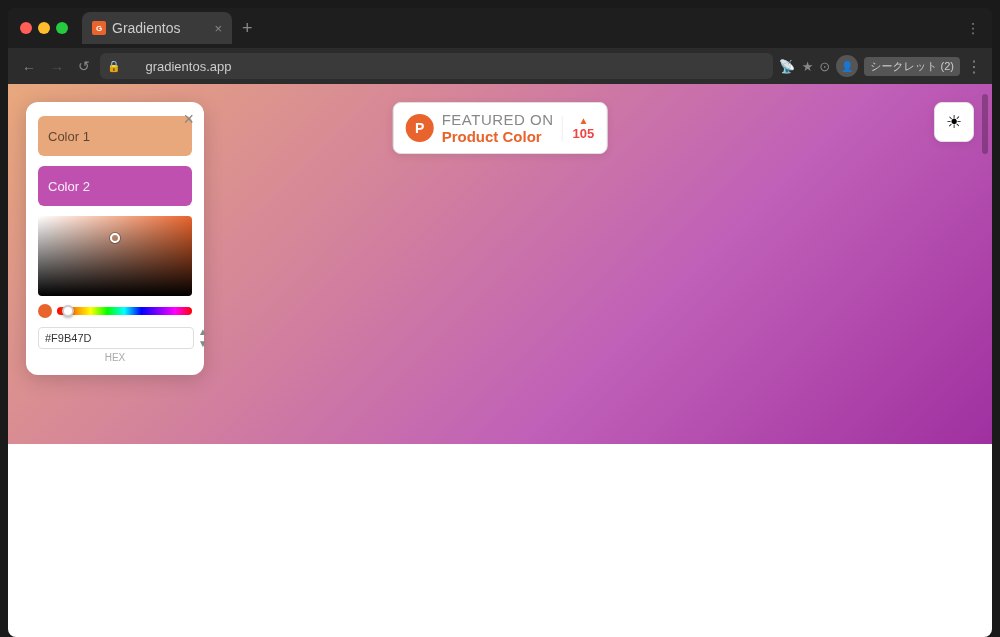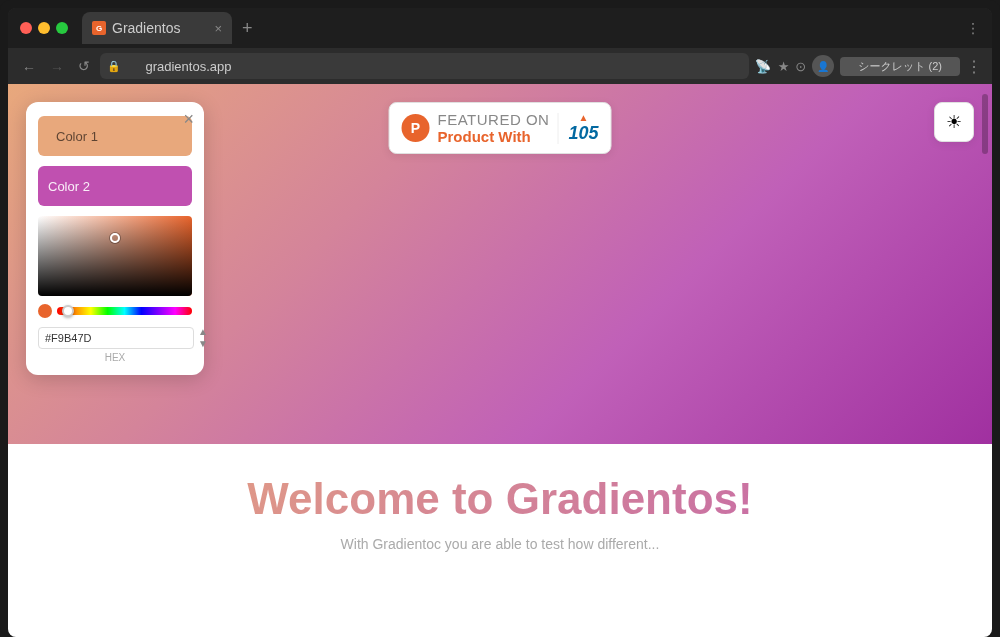--- a/index.html
+++ b/index.html
@@ -49,52 +49,52 @@
         <span style="font-size:13px;color:#ccc;margin-left:19px;">gradientos.app</span>
       </div>
 
       <div style="display:flex;gap:6px;align-items:center;">
         <span style="color:#888;font-size:13px;">📡</span>
         <span style="color:#888;font-size:13px;">★</span>
         <span style="color:#888;font-size:13px;">⊙</span>
         <div style="border-radius:50%;width:22px;height:22px;background:#555;display:flex;align-items:center;justify-content:center;">
           <span style="font-size:10px;color:#ccc;">👤</span>
         </div>
-        <span style="background:#555;border-radius:4px;padding:2px 18px;font-size:11px;color:#ccc;white-space:nowrap;">シークレット (2)</span>
+        <span style="background:#555;border-radius:4px;padding:2px 6px;font-size:11px;color:#ccc;white-space:nowrap;">シークレット (2)</span>
         <span style="color:#888;font-size:16px;">⋮</span>
       </div>
     </div>
 
     <div style="width:100%;height:553px;background:white;position:relative;overflow:hidden;">
 
       <div style="width:100%;height:360px;background:linear-gradient(135deg, #e8a87c 0%, #d4849a 35%, #c060b8 65%, #a030a0 100%);position:relative;">
 
         <div style="position:absolute;top:18px;left:50%;transform:translateX(-50%);background:white;border-radius:8px;border:1px solid #e0e0e0;display:flex;align-items:center;padding:8px 12px;gap:8px;min-width:170px;box-shadow:0 2px 8px rgba(0,0,0,0.08);">
           <div style="width:28px;height:28px;background:#e8642c;border-radius:50%;display:flex;align-items:center;justify-content:center;color:white;font-weight:bold;font-size:14px;flex-shrink:0;">
             <span>P</span>
           </div>
           <div>
             <div style="font-size:15px;color:#888;text-transform:uppercase;letter-spacing:0.5px;">FEATURED ON</div>
-            <div style="font-size:15px;font-weight:700;color:#e8642c;white-space:nowrap;">Product With</div>
+            <div style="font-size:15px;font-weight:700;color:#e8642c;white-space:nowrap;">Product Color</div>
           </div>
           <div style="border-left:1px solid #eee;padding-left:10px;display:flex;flex-direction:column;align-items:center;">
             <span style="color:#e8642c;font-size:10px;line-height:1;">▲</span>
-            <span style="font-size:18px;font-weight:600;color:#0369a1;font-style:italic;">105</span>
+            <span style="font-size:13px;font-weight:600;color:#ef4444;">105</span>
           </div>
         </div>
 
         <div style="position:absolute;top:18px;right:18px;width:40px;height:40px;background:white;border-radius:8px;border:1px solid #e0e0e0;display:flex;align-items:center;justify-content:center;cursor:pointer;font-size:18px;box-shadow:0 2px 8px rgba(0,0,0,0.08);">
           <span>☀</span>
         </div>
 
         <div style="position:absolute;top:18px;left:18px;width:178px;background:white;border-radius:12px;box-shadow:0 4px 20px rgba(0,0,0,0.18);padding:14px 12px 12px;z-index:10;">
 
           <button style="position:absolute;top:8px;right:10px;color:#888;font-size:18px;background:none;border:none;cursor:pointer;line-height:1;">×</button>
 
-          <button style="width:100%;height:40px;border-radius:6px;border:none;cursor:pointer;background:#e8a87c;color:rgba(0,0,0,0.6);display:flex;align-items:center;padding:0 18px;font-size:13px;font-weight:500;margin-bottom:10px;text-align:right;">
+          <button style="width:100%;height:40px;border-radius:6px;border:none;cursor:pointer;background:#e8a87c;color:rgba(0,0,0,0.6);display:flex;align-items:center;padding:0 10px;font-size:13px;font-weight:500;margin-bottom:10px;text-align:right;">
             <span>Color 1</span>
           </button>
 
           <button style="width:100%;height:40px;border-radius:6px;border:none;cursor:pointer;background:#c050b0;color:rgba(255,255,255,0.9);display:flex;align-items:center;padding:0 10px;font-size:13px;font-weight:500;margin-bottom:10px;">
             <span>Color 2</span>
           </button>
 
           <div style="width:100%;height:80px;border-radius:4px;overflow:hidden;margin-bottom:8px;position:relative;">
             <div style="width:100%;height:100%;background:linear-gradient(to right, white, #e8642c);"></div>
             <div style="position:absolute;top:0;left:0;width:100%;height:100%;background:linear-gradient(to bottom, transparent, black);"></div>
@@ -120,20 +120,16 @@
           <div style="font-size:10px;color:#aaa;text-align:center;">HEX</div>
 
         </div>
 
         <div style="position:absolute;right:3px;top:0;width:8px;height:100%;">
           <div style="width:6px;height:60px;background:rgba(0,0,0,0.25);border-radius:3px;margin:10px auto 0;"></div>
         </div>
 
       </div>
 
-      <div style="background:white;width:100%;padding:30px 20px 20px;text-align:center;">
-        <h1 style="font-size:44px;font-weight:800;background:linear-gradient(135deg, #e8a87c 0%, #c060b0 100%);-webkit-background-clip:text;-webkit-text-fill-color:transparent;background-clip:text;margin-bottom:12px;">Welcome to Gradientos!</h1>
-        <p style="font-size:14px;color:#aaa;">With Gradientoс you are able to test how different...</p>
-      </div>
 
     </div>
   </div>
 </div>
 
 </body></html>

